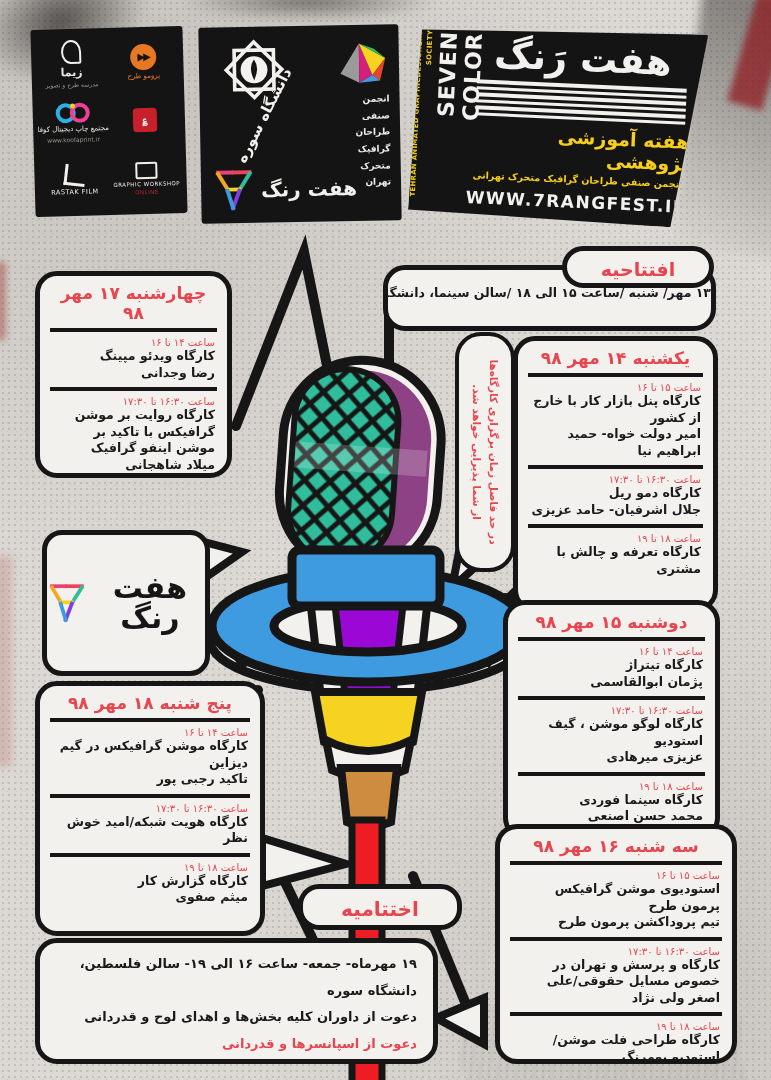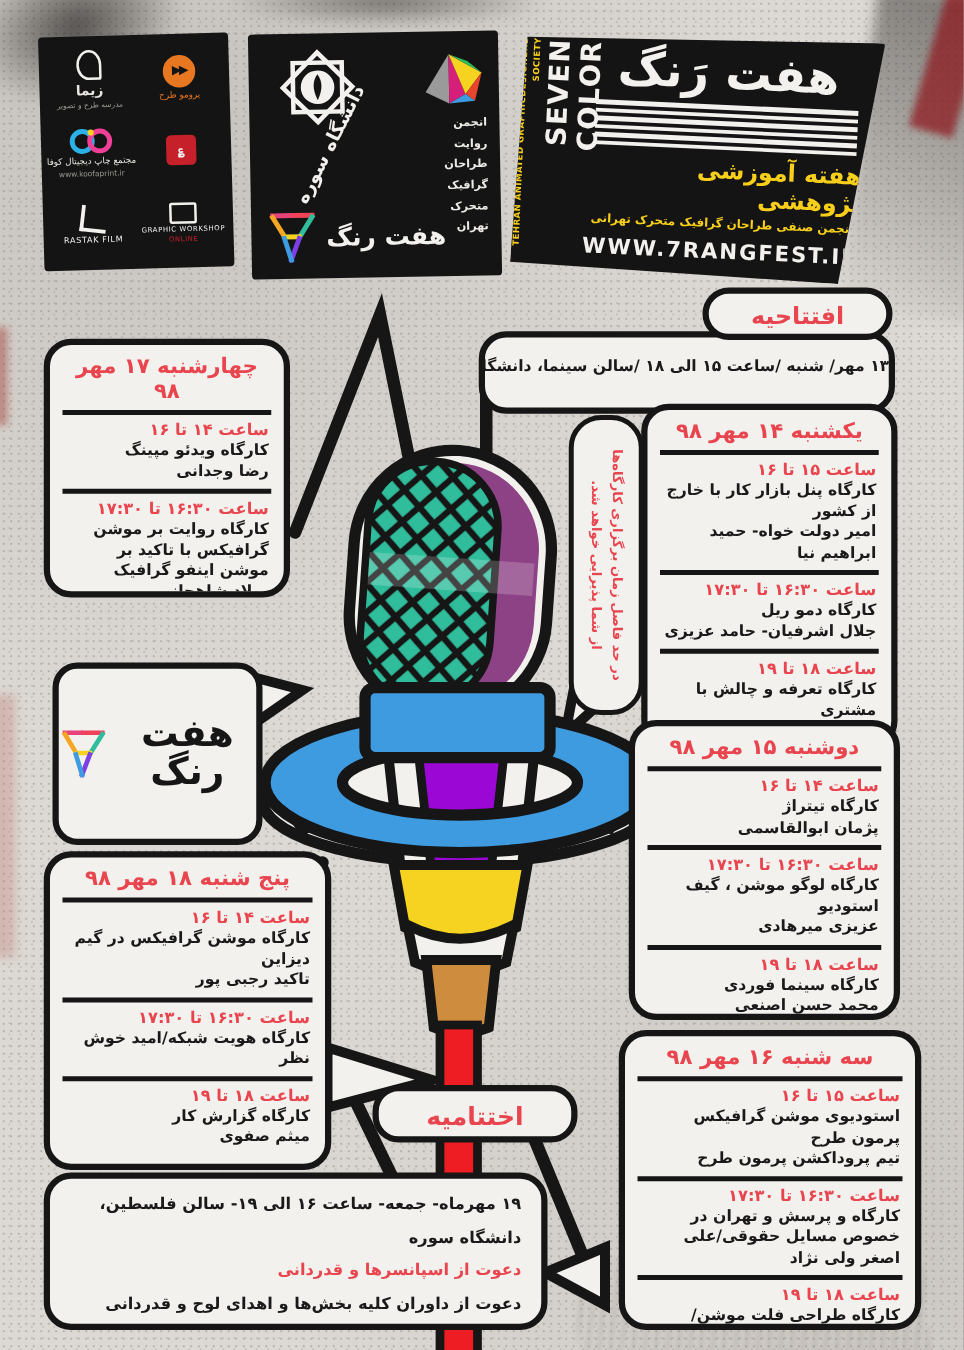--- a/index.html
+++ b/index.html
@@ -60,26 +60,26 @@
   .soc-fa{color:#f7cf1b;font-size:9.5px;font-weight:bold;}
   .site{color:#f3f1ee;font-size:17px;font-weight:bold;letter-spacing:1.5px;direction:ltr;margin-top:3px;}
   .v-en{position:absolute;left:4px;top:8px;bottom:8px;width:52px;display:flex;flex-direction:row;align-items:center;justify-content:center;gap:1px;}
   .v-en .big{writing-mode:vertical-rl;transform:rotate(180deg);color:#f3f1ee;font-size:22px;font-weight:bold;letter-spacing:1px;}
   .v-en .small{writing-mode:vertical-rl;transform:rotate(180deg);color:#f7cf1b;font-size:6.8px;font-weight:bold;line-height:1.5;letter-spacing:.4px;}
 
   
   .bubble{position:absolute;background:#f3f1ee;border:5px solid #161616;border-radius:22px;z-index:4;
     direction:rtl;box-sizing:border-box;overflow:hidden;}
   .pill{position:absolute;background:#f3f1ee;border:5px solid #161616;border-radius:21px;z-index:5;
-    color:#e8454f;font-weight:bold;text-align:center;box-sizing:border-box;}
+    color:#e8454f;font-weight:bold;text-align:center;box-sizing:border-box;margin-top:16px;}
   .day{padding:0 10px;}
   .day-title{color:#e8454f;font-weight:bold;font-size:17px;text-align:center;padding:7px 0 5px;border-bottom:4px solid #161616;}
   .sess{padding:5px 2px 6px;text-align:right;}
   .sess + .sess{border-top:4px solid #161616;}
-  .sess .t{color:#e8454f;font-size:13px;font-weight:bold;}
+  .sess .t{color:#e8454f;font-size:10px;font-weight:normal;}
   .sess .w,.sess .p{color:#1a1a1a;font-size:12.5px;font-weight:bold;line-height:1.32;}
   .center-line{color:#1a1a1a;font-size:12.5px;font-weight:bold;text-align:center;padding-top:15px;white-space:nowrap;}
   .closing-body{padding:8px 16px;}
   .closing-body .ln{font-size:13px;font-weight:bold;line-height:2.05;text-align:right;}
   .ln.black{color:#1a1a1a;}
   .ln.red{color:#e8454f;}
   .catering{position:absolute;left:455px;top:332px;width:52px;height:232px;background:#f3f1ee;border:4px solid #161616;border-radius:26px;z-index:4;}
   .catering-text{position:absolute;left:50%;top:50%;width:218px;transform:translate(-50%,-50%) rotate(90deg);
     color:#e8454f;font-size:10.5px;font-weight:bold;text-align:center;direction:rtl;line-height:1.6;}
   .logo-bubble{position:absolute;left:42px;top:530px;width:158px;height:136px;background:#f3f1ee;border:5px solid #161616;border-radius:20px;z-index:4;
@@ -195,21 +195,21 @@
       <polygon points="30,4 10,36 30,46" fill="#9a9a9a"></polygon>
       <polygon points="30,4 30,46 44,38" fill="#d61f7a"></polygon>
       <polygon points="30,4 58,20 44,38" fill="#f5d320"></polygon>
       <polygon points="30,4 46,10 58,20" fill="#2fbd5b"></polygon>
       <polygon points="44,38 58,20 52,44" fill="#e8452e"></polygon>
       <polygon points="30,46 44,38 52,44" fill="#3f9be0"></polygon>
     </svg>
     <div class="uni-name">دانشگاه سوره</div>
     <div class="soc-words">
       <div>انجمن</div>
-      <div>روایت</div>
+      <div>صنفی</div>
       <div>طراحان</div>
       <div>گرافیک</div>
       <div>متحرک</div>
       <div>تهران</div>
     </div>
     <div class="fest-mini">
       <div class="t">هفت رنگ</div>
       <svg width="42" height="50" viewBox="0 0 64 74">
         <g fill="none" stroke-width="6" stroke-linecap="square">
           <path d="M8 10 H28" stroke="#e8427c"></path>
@@ -260,21 +260,21 @@
       <div class="w">کارگاه روایت بر موشن گرافیکس با تاکید بر موشن اینفو گرافیک</div>
       <div class="p">میلاد شاهجانی</div>
     </div>
     <div class="sess">
       <div class="t">ساعت ۱۸ تا ۱۹</div>
       <div class="w">کارگاه موشن پوستر</div>
 
     </div>
   </div>
 
-  <div class="bubble day" style="left:513px;top:323px;width:205px;height:276px">
+  <div class="bubble day" style="left:513px;top:336px;width:205px;height:276px">
     <div class="day-title">یکشنبه ۱۴ مهر ۹۸</div>
     <div class="sess">
       <div class="t">ساعت ۱۵ تا ۱۶</div>
       <div class="w">کارگاه پنل بازار کار با خارج از کشور</div>
       <div class="p">امیر دولت خواه- حمید ابراهیم نیا</div>
     </div>
     <div class="sess">
       <div class="t">ساعت ۱۶:۳۰ تا ۱۷:۳۰</div>
       <div class="w">کارگاه دمو ریل</div>
       <div class="p">جلال اشرفیان- حامد عزیزی</div>
@@ -301,21 +301,21 @@
         <path d="M32 10 H56" stroke="#f0435a"></path>
         <path d="M56 12 L42 34" stroke="#2fbd9b"></path>
         <path d="M8 12 L20 32" stroke="#f5a623"></path>
         <path d="M24 36 H40" stroke="#f5d320"></path>
         <path d="M40 38 L30 64" stroke="#7b3fe4"></path>
         <path d="M22 38 L30 64" stroke="#3f9be0"></path>
       </g>
     </svg>
   </div>
 
-  <div class="bubble day" style="left:503px;top:576px;width:217px;height:240px">
+  <div class="bubble day" style="left:503px;top:600px;width:217px;height:240px">
     <div class="day-title">دوشنبه ۱۵ مهر ۹۸</div>
     <div class="sess">
       <div class="t">ساعت ۱۴ تا ۱۶</div>
       <div class="w">کارگاه تیتراژ</div>
       <div class="p">پژمان ابوالقاسمی</div>
     </div>
     <div class="sess">
       <div class="t">ساعت ۱۶:۳۰ تا ۱۷:۳۰</div>
       <div class="w">کارگاه لوگو موشن ، گیف استودیو</div>
       <div class="p">عزیزی میرهادی</div>
@@ -359,17 +359,17 @@
     <div class="sess">
       <div class="t">ساعت ۱۸ تا ۱۹</div>
       <div class="w">کارگاه طراحی فلت موشن/استودیو بومرنگ</div>
 
     </div>
   </div>
 
   <div class="pill" style="left:298px;top:868px;width:164px;height:46px;font-size:20px;padding-top:8px">اختتامیه</div>
   <div class="bubble closing-body" style="left:35px;top:938px;width:403px;height:126px">
     <div class="ln black">۱۹ مهرماه- جمعه- ساعت ۱۶ الی ۱۹- سالن فلسطین، دانشگاه سوره</div>
+    <div class="ln black">دعوت از داوران کلیه بخش‌ها و اهدای لوح و قدردانی</div>
     <div class="ln red">دعوت از اسپانسرها و قدردانی</div>
-    <div class="ln black">دعوت از داوران کلیه بخش‌ها و اهدای لوح و قدردانی</div>
     <div class="ln red">بیانیه داوران و اهدای جوایز به همراه نمایش آثار</div>
   </div>
 </div>
 
 </body></html>

